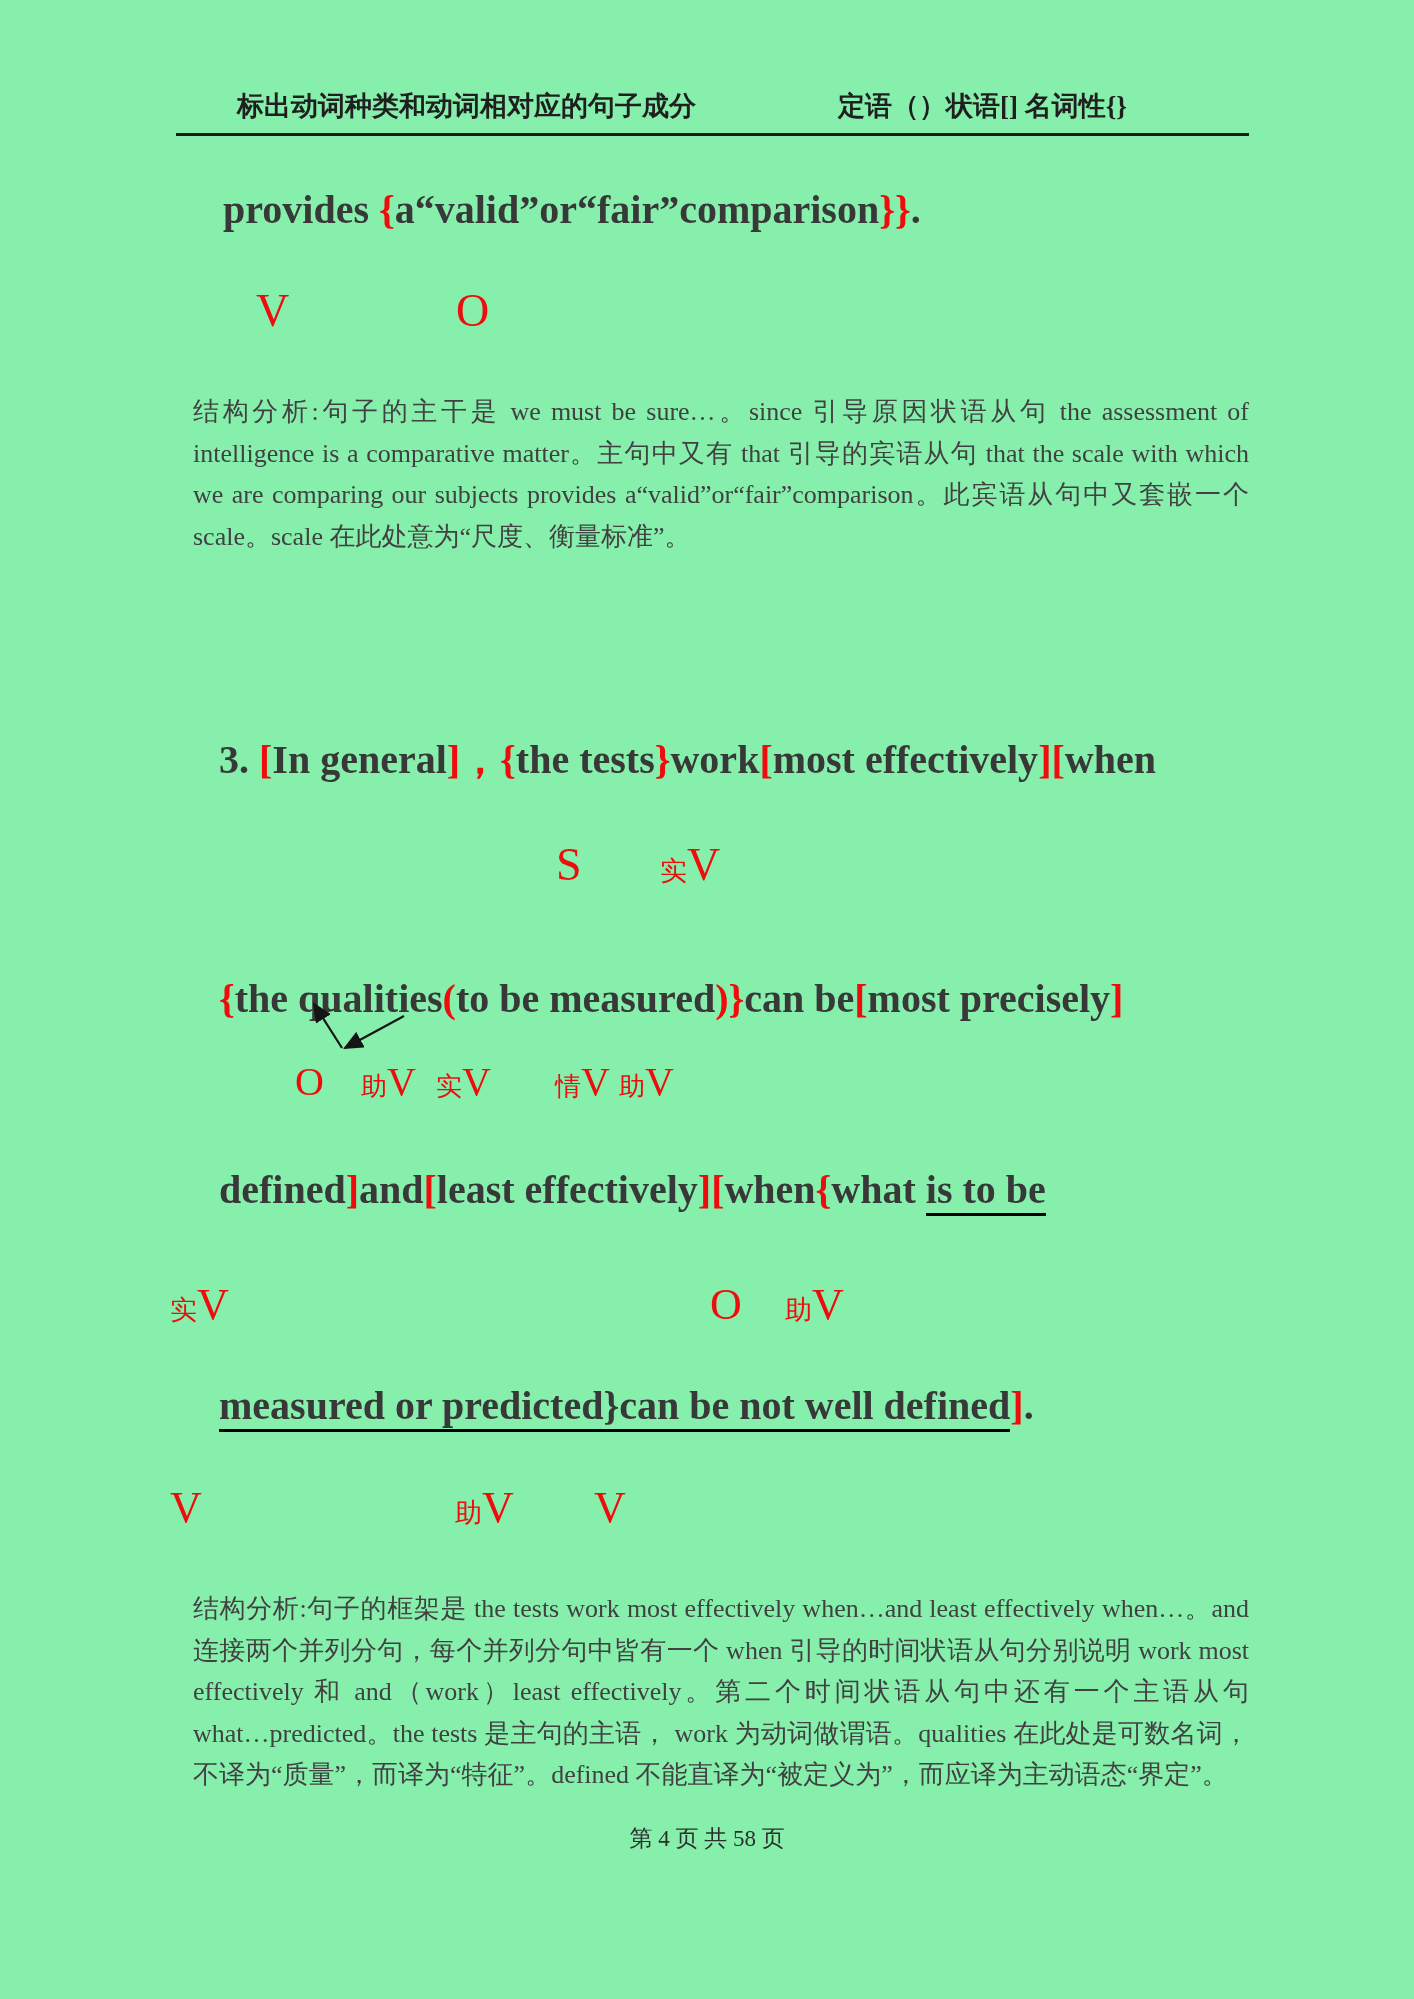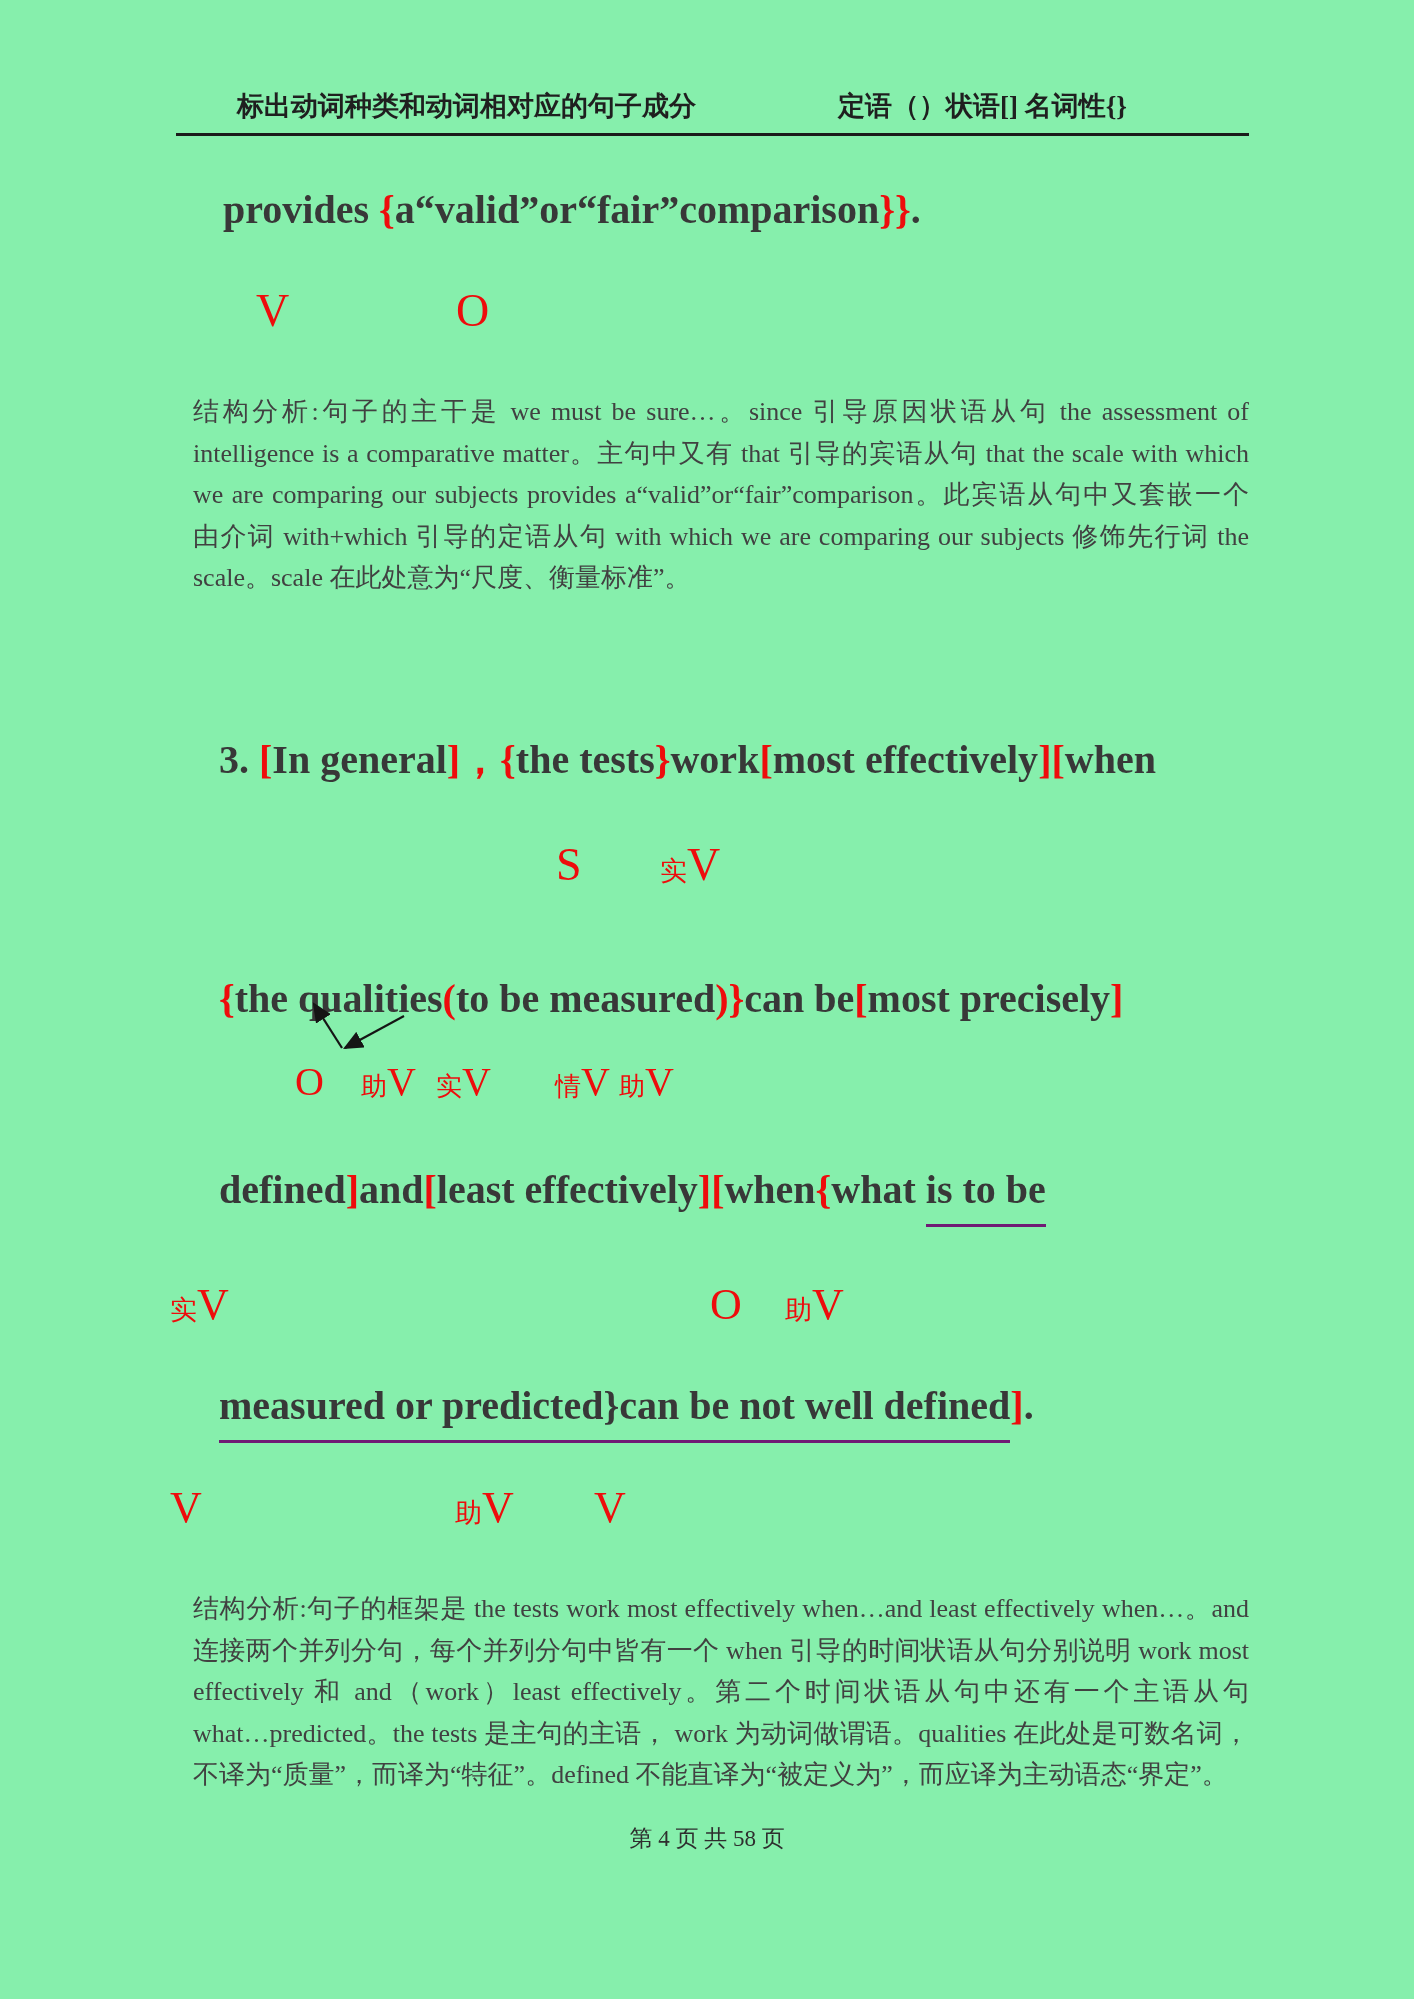--- a/index.html
+++ b/index.html
@@ -7,21 +7,21 @@
     position:relative;width:1414px;height:1999px;margin:0 auto;background:#86efac;
     font-family:"Liberation Serif","DejaVu Serif",serif;color:var(--body,#414141);
     overflow:hidden;
   }
   .hdr{position:absolute;top:88px;font-weight:bold;font-size:27px;color:#1f1f1f;white-space:nowrap;}
   .hdr-l{left:237px;}
   .hdr-r{left:838px;}
   .rule{position:absolute;left:176px;top:133px;width:1073px;height:0;border-top:3px solid #1b1b1b;}
   .sentence{position:absolute;font-weight:bold;font-size:40px;line-height:50px;color:var(--ink,#383838);white-space:nowrap;margin-left:26px;}
   .sentence .red{color:var(--red,#ee0c0c);}
-  .sentence .ul{border-bottom:3px solid #701a75;padding-bottom:12px;}
+  .sentence .ul{border-bottom:3px solid #000000;padding-bottom:1px;}
   .lbl{position:absolute;color:var(--red,#ee0c0c);white-space:nowrap;line-height:1;}
   .lbl .pre{font-size:27px;}
   .lbl .main{font-size:46px;}
   .lbl.sz40 .pre{font-size:26px;}
   .lbl.sz40 .main{font-size:40px;}
   .lbl.sz44 .main{font-size:44px;}
   .para{position:absolute;left:193px;width:1056px;font-size:26px;color:var(--body,#414141);}
   .pl{display:block;white-space:nowrap;line-height:41.6px;text-align:justify;text-align-last:justify;}
   .pl.last{text-align-last:left;}
   .arrows{position:absolute;left:288px;top:992px;}
@@ -42,21 +42,20 @@
     <span class="pre"></span><span class="main">V</span>
   </span>
   <span class="lbl" style="left:456px;top:288px;">
     <span class="pre"></span><span class="main">O</span>
   </span>
 
   <div class="para" style="top:391px;">
     <span class="pl">结构分析:句子的主干是 we must be sure…。since 引导原因状语从句 the assessment of</span>
     <span class="pl">intelligence is a comparative matter。主句中又有 that 引导的宾语从句 that the scale with which</span>
     <span class="pl">we are comparing our subjects provides a“valid”or“fair”comparison。此宾语从句中又套嵌一个</span>
-    <span class="pl">由介词 with+which 引导的定语从句 with which we are comparing our subjects 修饰先行词 the</span>
     <span class="pl last">scale。scale 在此处意为“尺度、衡量标准”。</span>
   </div>
 
   <div class="sentence" style="left:193px;top:735px;"><span>3. </span><span class="red">[</span><span>In general</span><span class="red">]，{</span><span>the tests</span><span class="red">}</span><span>work</span><span class="red">[</span><span>most effectively</span><span class="red">][</span><span>when</span></div>
 
   <span class="lbl" style="left:556px;top:842px;">
     <span class="pre"></span><span class="main">S</span>
   </span>
   <span class="lbl" style="left:660px;top:842px;">
     <span class="pre">实</span><span class="main">V</span>

